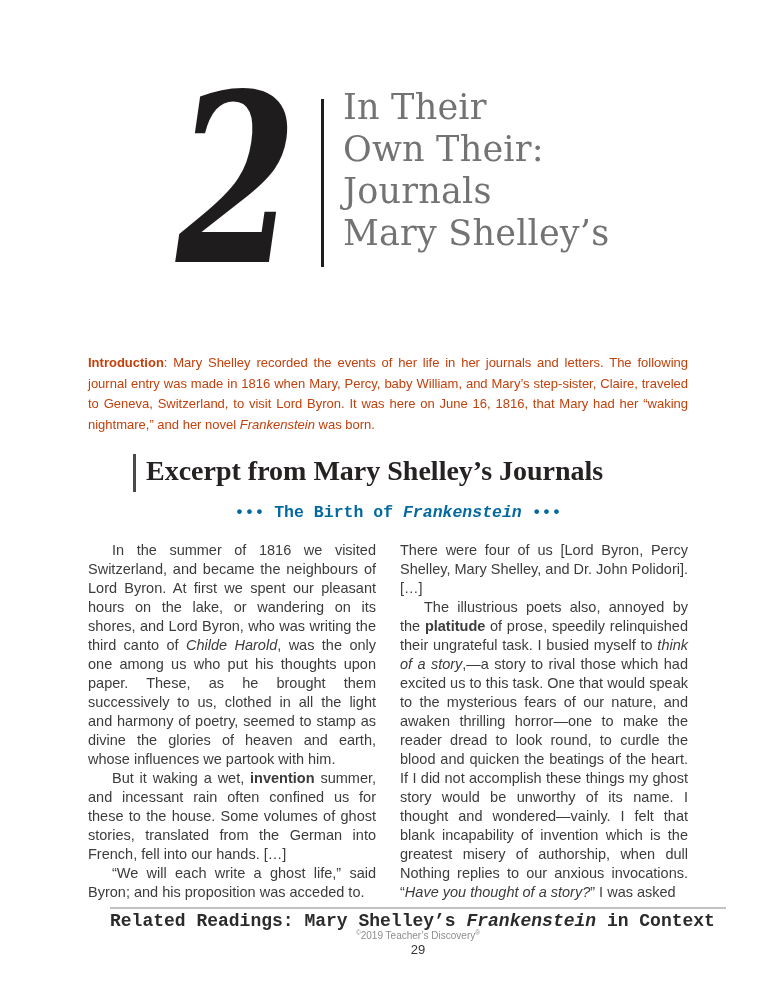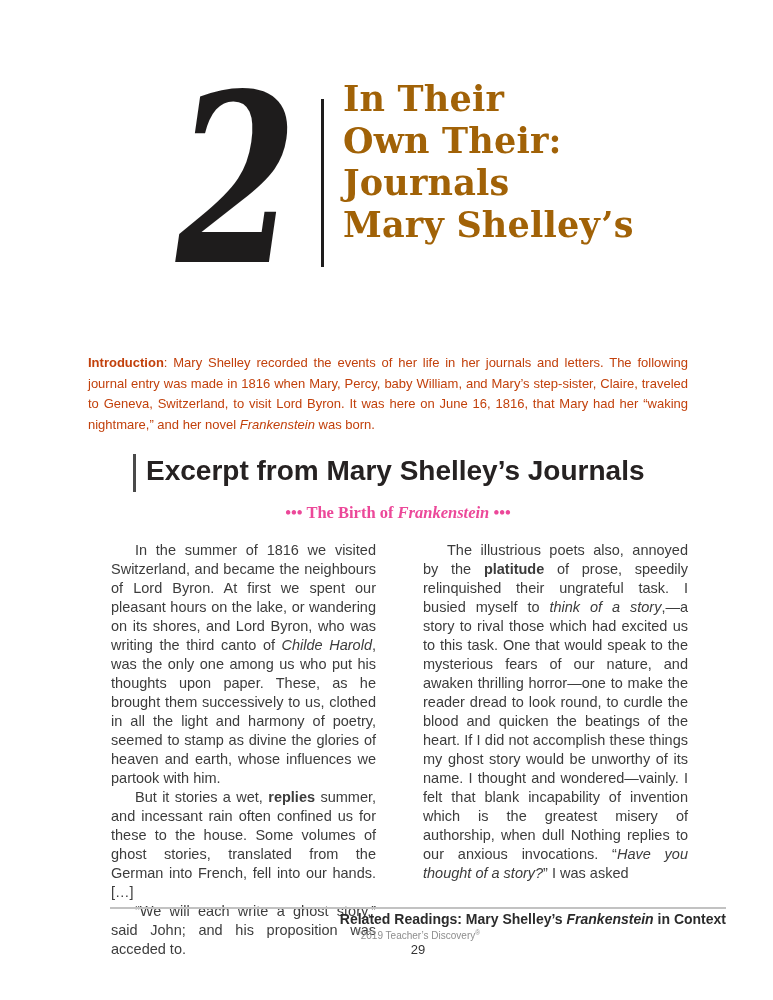--- a/index.html
+++ b/index.html
@@ -31,27 +31,27 @@
     position: absolute;
     left: 321px;
     top: 99px;
     width: 3px;
     height: 168px;
     background: #1e1c1c;
   }
   .chapter-title {
     position: absolute;
     left: 343px;
-    top: 78px;
+    top: 86px;
     font-family: "DejaVu Serif", serif;
-    font-weight: bold;
+    font-weight: normal;
     font-size: 35px;
     line-height: 42px;
     letter-spacing: 0.2px;
-    color: #a16207;
+    color: #737373;
   }
   
   .intro {
     position: absolute;
     left: 88px;
     top: 353px;
     width: 600px;
     font-size: 13px;
     line-height: 20.5px;
     text-align: justify;
@@ -66,76 +66,77 @@
     align-items: flex-start;
   }
   .heading-accent-bar {
     width: 3px;
     height: 38px;
     margin-top: 3px;
     background: #4a4a4a;
   }
   .section-heading h2 {
     margin-left: 10px;
-    font-family: Liberation Sans, sans-serif;
+    font-family: Liberation Serif, serif;
     font-weight: bold;
     font-size: 28px;
     line-height: 40px;
     color: #262222;
     white-space: nowrap;
   }
   .subheading {
     position: absolute;
     left: 88px;
     top: 503px;
     width: 620px;
     text-align: center;
-    font-family: Liberation Serif, serif;
+    font-family: Liberation Mono, monospace;
     font-weight: bold;
     font-size: 16.5px;
-    color: #ec4899;
+    color: #0369a1;
   }
   
   .cols {
     position: absolute;
     left: 88px;
     top: 541px;
     width: 600px;
     display: flex;
     gap: 24px;
   }
   .col {
     width: 288px;
     font-size: 14.5px;
     line-height: 19px;
     text-align: justify;
     hyphens: auto;
     -webkit-hyphens: auto;
     color: #3c3c3c;
   }
-  .col p { text-indent: 24px; margin-left: 23px; }
+  .col p { text-indent: 24px; }
   .col p.flush { text-indent: 0; }
   
   .footer-rule {
     position: absolute;
     left: 110px;
     top: 907px;
     width: 616px;
     height: 2px;
     background: #c2c2c2;
   }
   .footer-related {
     position: absolute;
     left: 110px;
     top: 911px;
     width: 616px;
-    text-align: right;
+    text-align: left;
     font-weight: bold;
-    font-size: 14px;
+    font-size: 18px;
     color: #2b2b2b;
+    font-family: Liberation Mono, monospace;
   }
   .footer-copyright {
     position: absolute;
     left: 110px;
     top: 929px;
     width: 616px;
     text-align: center;
     font-size: 10px;
     color: #8d8d8d;
   }
@@ -172,24 +173,25 @@
 
   <div class="section-heading">
     <div class="heading-accent-bar"></div>
     <h2>Excerpt from Mary Shelley’s Journals</h2>
   </div>
   <div class="subheading"><span>••• The Birth of </span><span class="ri">Frankenstein</span><span> •••</span></div>
 
   <div class="cols">
     <div class="col">
       <p><span>In the summer of 1816 we visited Switzerland, and became the neighbours of Lord Byron. At first we spent our pleasant hours on the lake, or wandering on its shores, and Lord Byron, who was writing the third canto of </span><span class="ri">Childe Harold</span><span>, was the only one among us who put his thoughts upon paper. These, as he brought them successively to us, clothed in all the light and harmony of poetry, seemed to stamp as divine the glories of heaven and earth, whose influences we partook with him.</span></p>
-      <p><span>But it stories a wet, </span><span class="rb">replies</span><span> summer, and incessant rain often confined us for these to the house. Some volumes of ghost stories, translated from the German into French, fell into our hands. […]</span></p>
-      <p><span>“We will each write a ghost story,” said John; and his proposition was acceded to.</span></p>
+      <p><span>But it waking a wet, </span><span class="rb">invention</span><span> summer, and incessant rain often confined us for these to the house. Some volumes of ghost stories, translated from the German into French, fell into our hands. […]</span></p>
+      <p><span>“We will each write a ghost life,” said Byron; and his proposition was acceded to.</span></p>
     </div>
     <div class="col">
+      <p class="flush"><span>There were four of us [Lord Byron, Percy Shelley, Mary Shelley, and Dr. John Polidori]. […]</span></p>
       <p><span>The illustrious poets also, annoyed by the </span><span class="rb">platitude</span><span> of prose, speedily relinquished their ungrateful task. I busied myself to </span><span class="ri">think of a story</span><span>,—a story to rival those which had excited us to this task. One that would speak to the mysterious fears of our nature, and awaken thrilling horror—one to make the reader dread to look round, to curdle the blood and quicken the beatings of the heart. If I did not accomplish these things my ghost story would be unworthy of its name. I thought and wondered—vainly. I felt that blank incapability of invention which is the greatest misery of authorship, when dull Nothing replies to our anxious invocations. “</span><span class="ri">Have you thought of a story?</span><span>” I was asked</span></p>
     </div>
   </div>
 
   <div class="footer-rule"></div>
   <p class="footer-related"><span class="rb">Related Readings: Mary Shelley’s </span><span class="rb ri">Frankenstein</span><span class="rb"> in Context</span></p>
   <p class="footer-copyright"><span class="rs">©</span><span>2019 Teacher’s Discovery</span><span class="rs">®</span></p>
   <p class="footer-pageno">29</p>
 
 </div>

